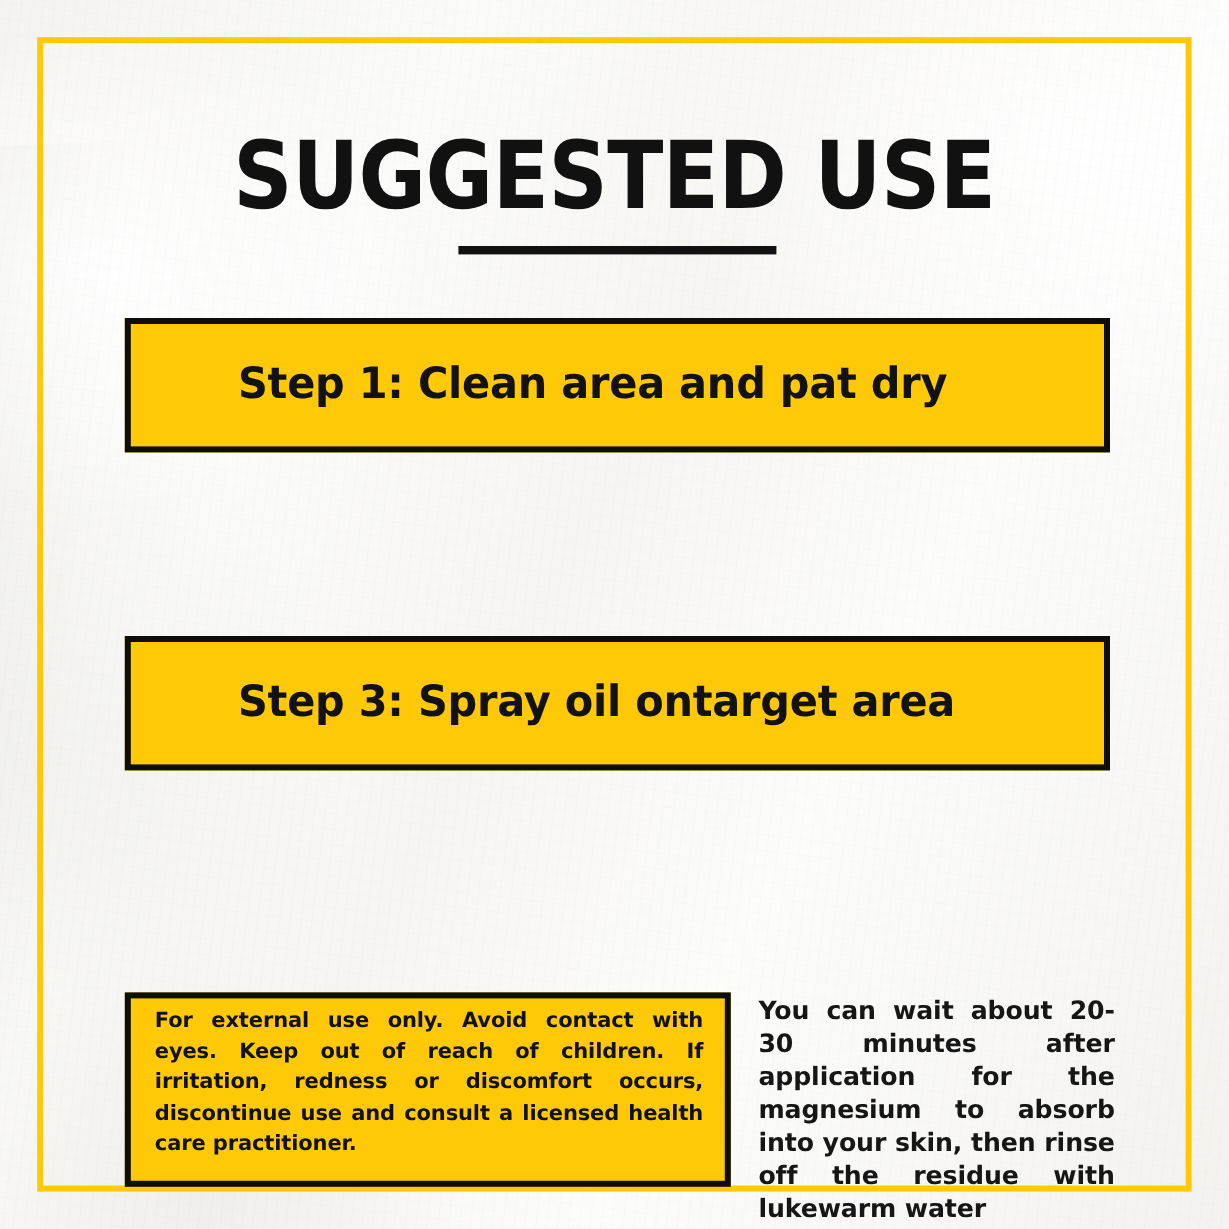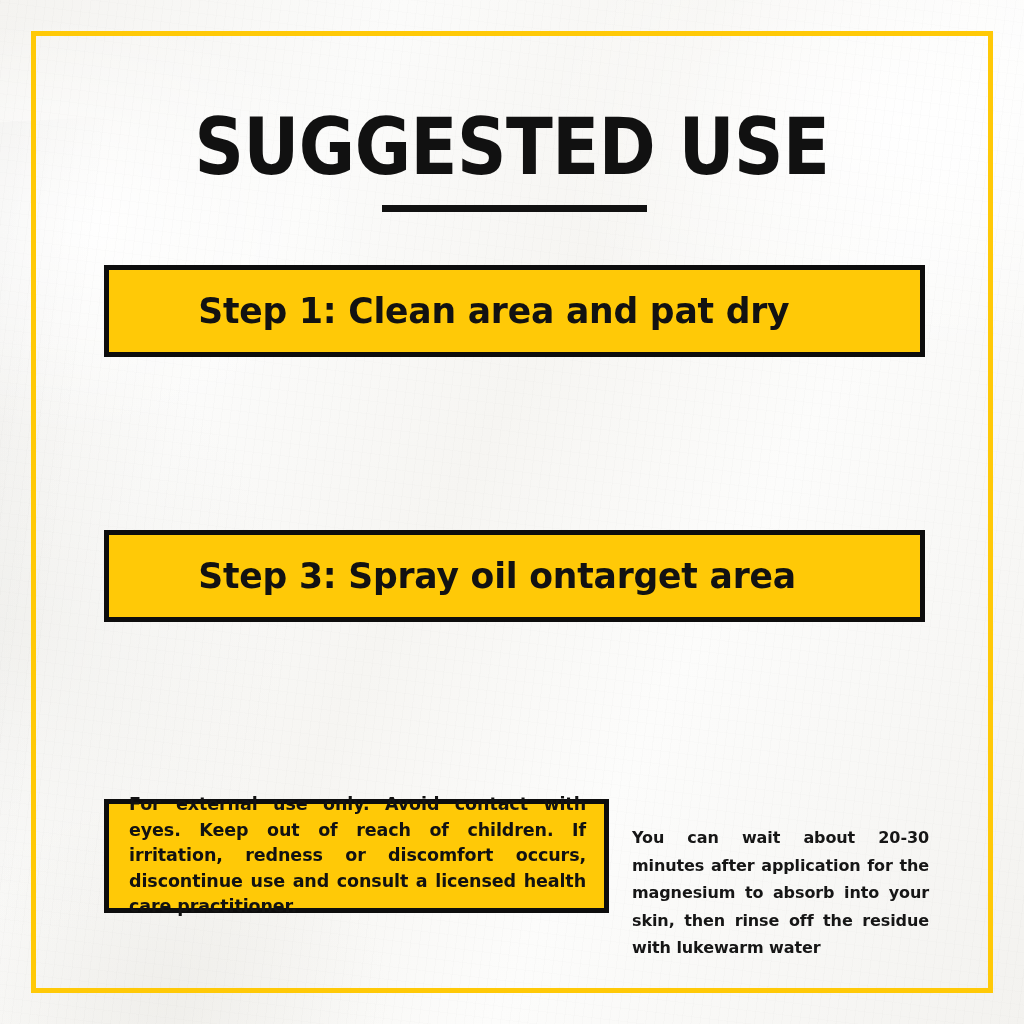--- a/index.html
+++ b/index.html
@@ -90,21 +90,21 @@
     width: 265px;
     height: 7px;
     background: #111111;
   }
 
   
   .step-box {
     position: absolute;
     left: 104px;
     width: 821px;
-    height: 92px;
+    height: 112px;
     box-sizing: border-box;
     background: #ffc907;
     border: 5px solid #0d0d0d;
     display: flex;
     align-items: center;
   }
   .step-label {
     padding-left: 93px;
     font-family: "DejaVu Sans", "Liberation Sans", sans-serif;
     font-weight: 700;
@@ -118,28 +118,28 @@
   }
   #step-1 { top: 265px; }
   #step-2 { top: 397px; }
   #step-3 { top: 530px; }
   #step-4 { top: 662px; }
 
   
   #warning-box {
     position: absolute;
     left: 104px;
-    top: 799px;
+    top: 827px;
     width: 505px;
-    height: 114px;
+    height: 162px;
     box-sizing: border-box;
     background: #ffc907;
     border: 5px solid #0d0d0d;
     display: flex;
-    align-items: center;
+    align-items: flex-end;
   }
   #warning-text {
     padding: 0 18px 0 20px;
     font-family: "DejaVu Sans", "Liberation Sans", sans-serif;
     font-weight: 700;
     font-size: 17.5px;
     line-height: 25.5px;
     color: #121212;
     text-align: justify;
     text-justify: inter-word;
@@ -147,21 +147,21 @@
   }
 
   
   #note-text {
     position: absolute;
     left: 632px;
     top: 808px;
     width: 297px;
     font-family: "DejaVu Sans", "Liberation Sans", sans-serif;
     font-weight: 700;
-    font-size: 16px;
+    font-size: 21px;
     line-height: 27.5px;
     color: #161616;
     text-align: justify;
     text-justify: inter-word;
     letter-spacing: -0.1px;
   }
 </style>
 </head>
 <body>
 

